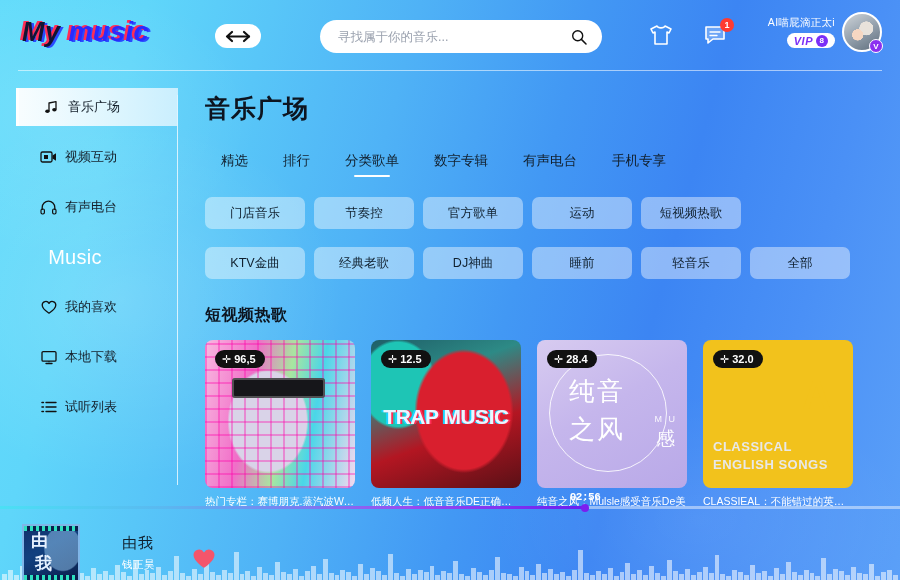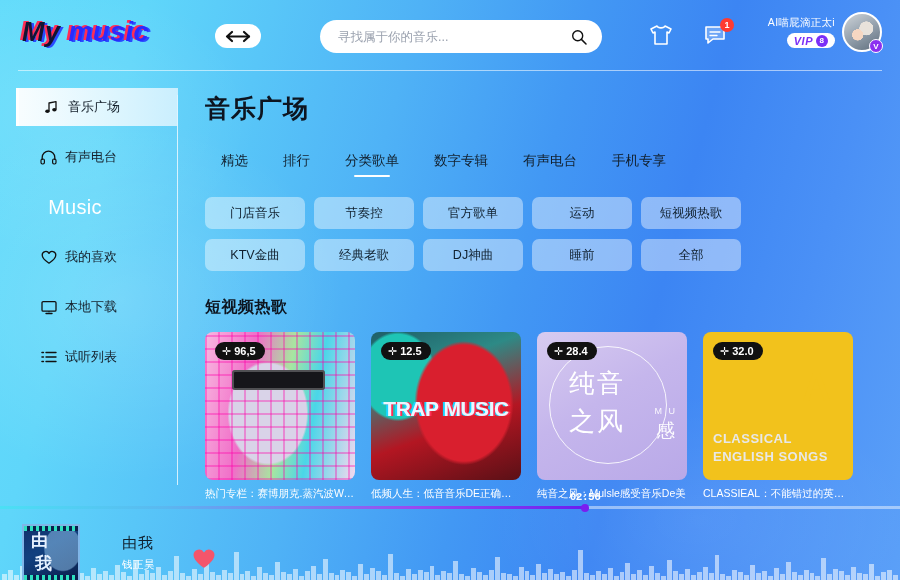--- a/index.html
+++ b/index.html
@@ -138,21 +138,21 @@
   .page-title { font-size: 25px; font-weight: bold; color: #0d1520; letter-spacing: 1px; }
 
   .tabs { display: flex; gap: 35px; margin-top: 27px; padding-left: 16px; }
   .tab { font-size: 13.5px; color: #12202e; cursor: pointer; position: relative; padding-bottom: 7px; }
   .tab.active { font-weight: 500; }
   .tab.active::after {
     content: ""; position: absolute; left: 9px; right: 9px; bottom: 0;
     height: 2.5px; background: #ffffff; border-radius: 2px;
   }
 
-  .chips { margin-top: 20px; display: flex; flex-direction: column; gap: 10px; }
+  .chips { margin-top: 20px; display: flex; flex-direction: column; gap: 18px; }
   .chip-row { display: flex; gap: 9px; }
   .chip {
     width: 100px; height: 32px; border-radius: 7px;
     background: rgba(255,255,255,0.42);
     display: flex; align-items: center; justify-content: center;
     font-size: 12.5px; color: #10202e; cursor: pointer;
   }
 
   .section-title { margin-top: 26px; font-size: 16px; font-weight: bold; color: #0d1520; letter-spacing: 0.5px; }
 
@@ -365,20 +365,30 @@
     <span class="ico">
       <svg width="15" height="15" viewBox="0 0 15 15">
           <path d="M5 11 V3 L12 1.6 V9.5" stroke="#111" stroke-width="1.3" fill="none" stroke-linejoin="round"></path>
           <ellipse cx="3.4" cy="11.3" rx="2.2" ry="1.8" fill="#111"></ellipse>
           <ellipse cx="10.4" cy="9.8" rx="2.2" ry="1.8" fill="#111"></ellipse>
         </svg>
     </span>
     <span>音乐广场</span>
   </div>
 
+  <div class="side-item">
+    <span class="ico">
+      <svg width="17" height="14" viewBox="0 0 17 14">
+          <rect x="1" y="2" width="11" height="10" rx="1.5" stroke="#111" stroke-width="1.3" fill="none"></rect>
+          <path d="M12.5 5.5 L16 3.2 V10.8 L12.5 8.5 Z" fill="#111"></path>
+          <rect x="4" y="5" width="4" height="4" fill="#111"></rect>
+        </svg>
+    </span>
+    <span>视频互动</span>
+  </div>
 
   <div class="side-item">
     <span class="ico">
       <svg width="17" height="15" viewBox="0 0 17 15">
           <path d="M2.2 10 V7.5 A6.3 6.3 0 0 1 14.8 7.5 V10" stroke="#111" stroke-width="1.3" fill="none"></path>
           <rect x="1" y="9" width="3.4" height="5" rx="1.4" stroke="#111" stroke-width="1.2" fill="none"></rect>
           <rect x="12.6" y="9" width="3.4" height="5" rx="1.4" stroke="#111" stroke-width="1.2" fill="none"></rect>
         </svg>
     </span>
     <span>有声电台</span>
@@ -436,20 +446,21 @@
       <div class="chip">节奏控</div>
       <div class="chip">官方歌单</div>
       <div class="chip">运动</div>
       <div class="chip">短视频热歌</div>
     </div>
     <div class="chip-row">
       <div class="chip">KTV金曲</div>
       <div class="chip">经典老歌</div>
       <div class="chip">DJ神曲</div>
       <div class="chip">睡前</div>
+      <div class="chip">轻音乐</div>
       <div class="chip">全部</div>
     </div>
   </div>
 
   <div class="section-title">短视频热歌</div>
 
   <div class="cards">
 
     <div class="card">
       <div class="card-art art1">

